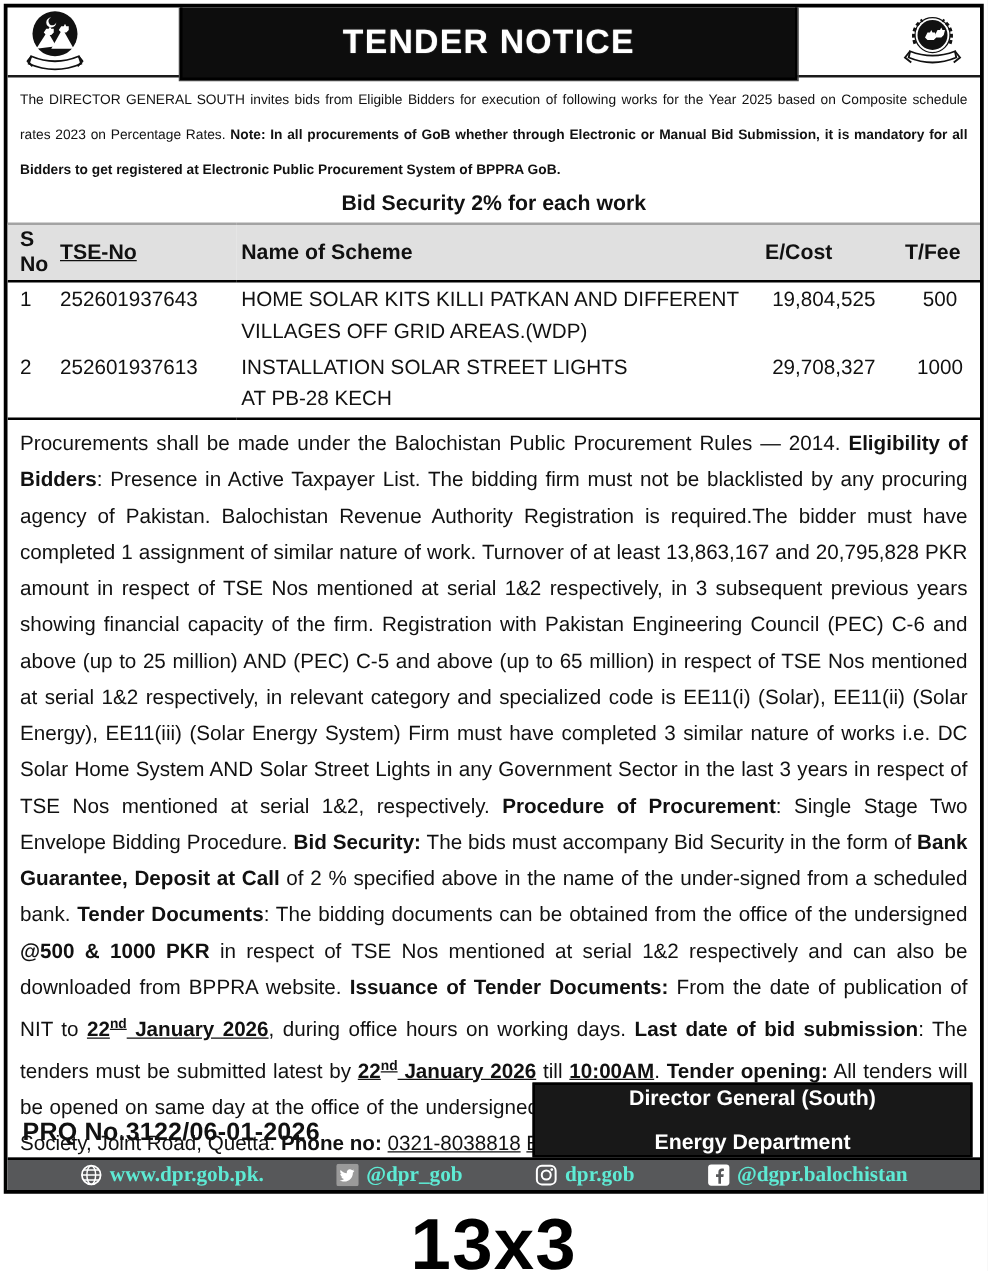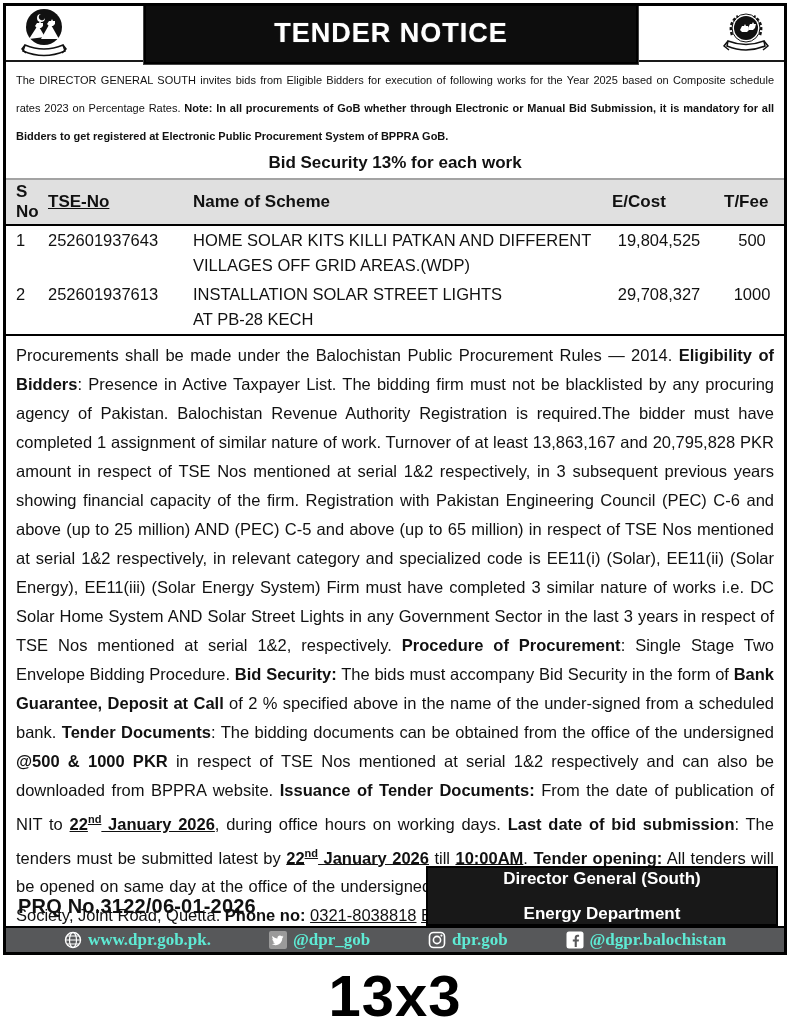--- a/index.html
+++ b/index.html
@@ -103,21 +103,21 @@
           <path d="M28 21 l2-4 h2 l1-2 1 2 h2 l-1 4 -2 2 h-4 z" fill="#fff"></path>
           <path d="M8 34 q18 7 36 0 l1 5 q-19 8 -38 0 z" fill="#fff" stroke="#111" stroke-width="1.5"></path>
           <path d="M8 34 l-4 5 5 4 M44 34 l4 5 -5 4" fill="none" stroke="#111" stroke-width="1.5"></path>
         </svg>
       </div>
     </div>
 
     <div class="intro">
       <span>The DIRECTOR GENERAL SOUTH invites bids from Eligible Bidders for execution of following works for the Year 2025 based on Composite schedule rates 2023 on Percentage Rates. </span><span class="b">Note: In all procurements of GoB whether through Electronic or Manual Bid Submission, it is mandatory for all Bidders to get registered at Electronic Public Procurement System of BPPRA GoB.</span>
     </div>
-    <div class="bid-sec">Bid Security 13% for each work</div>
+    <div class="bid-sec">Bid Security 2% for each work</div>
 
     <table class="tbl">
       <tbody>
           <tr class="hrow">
         <th class="c-sno">S No</th>
         <th class="c-tse"><span class="u">TSE-No</span></th>
         <th class="c-name">Name of Scheme</th>
         <th class="c-cost">E/Cost</th>
         <th class="c-fee">T/Fee</th>
       </tr>

